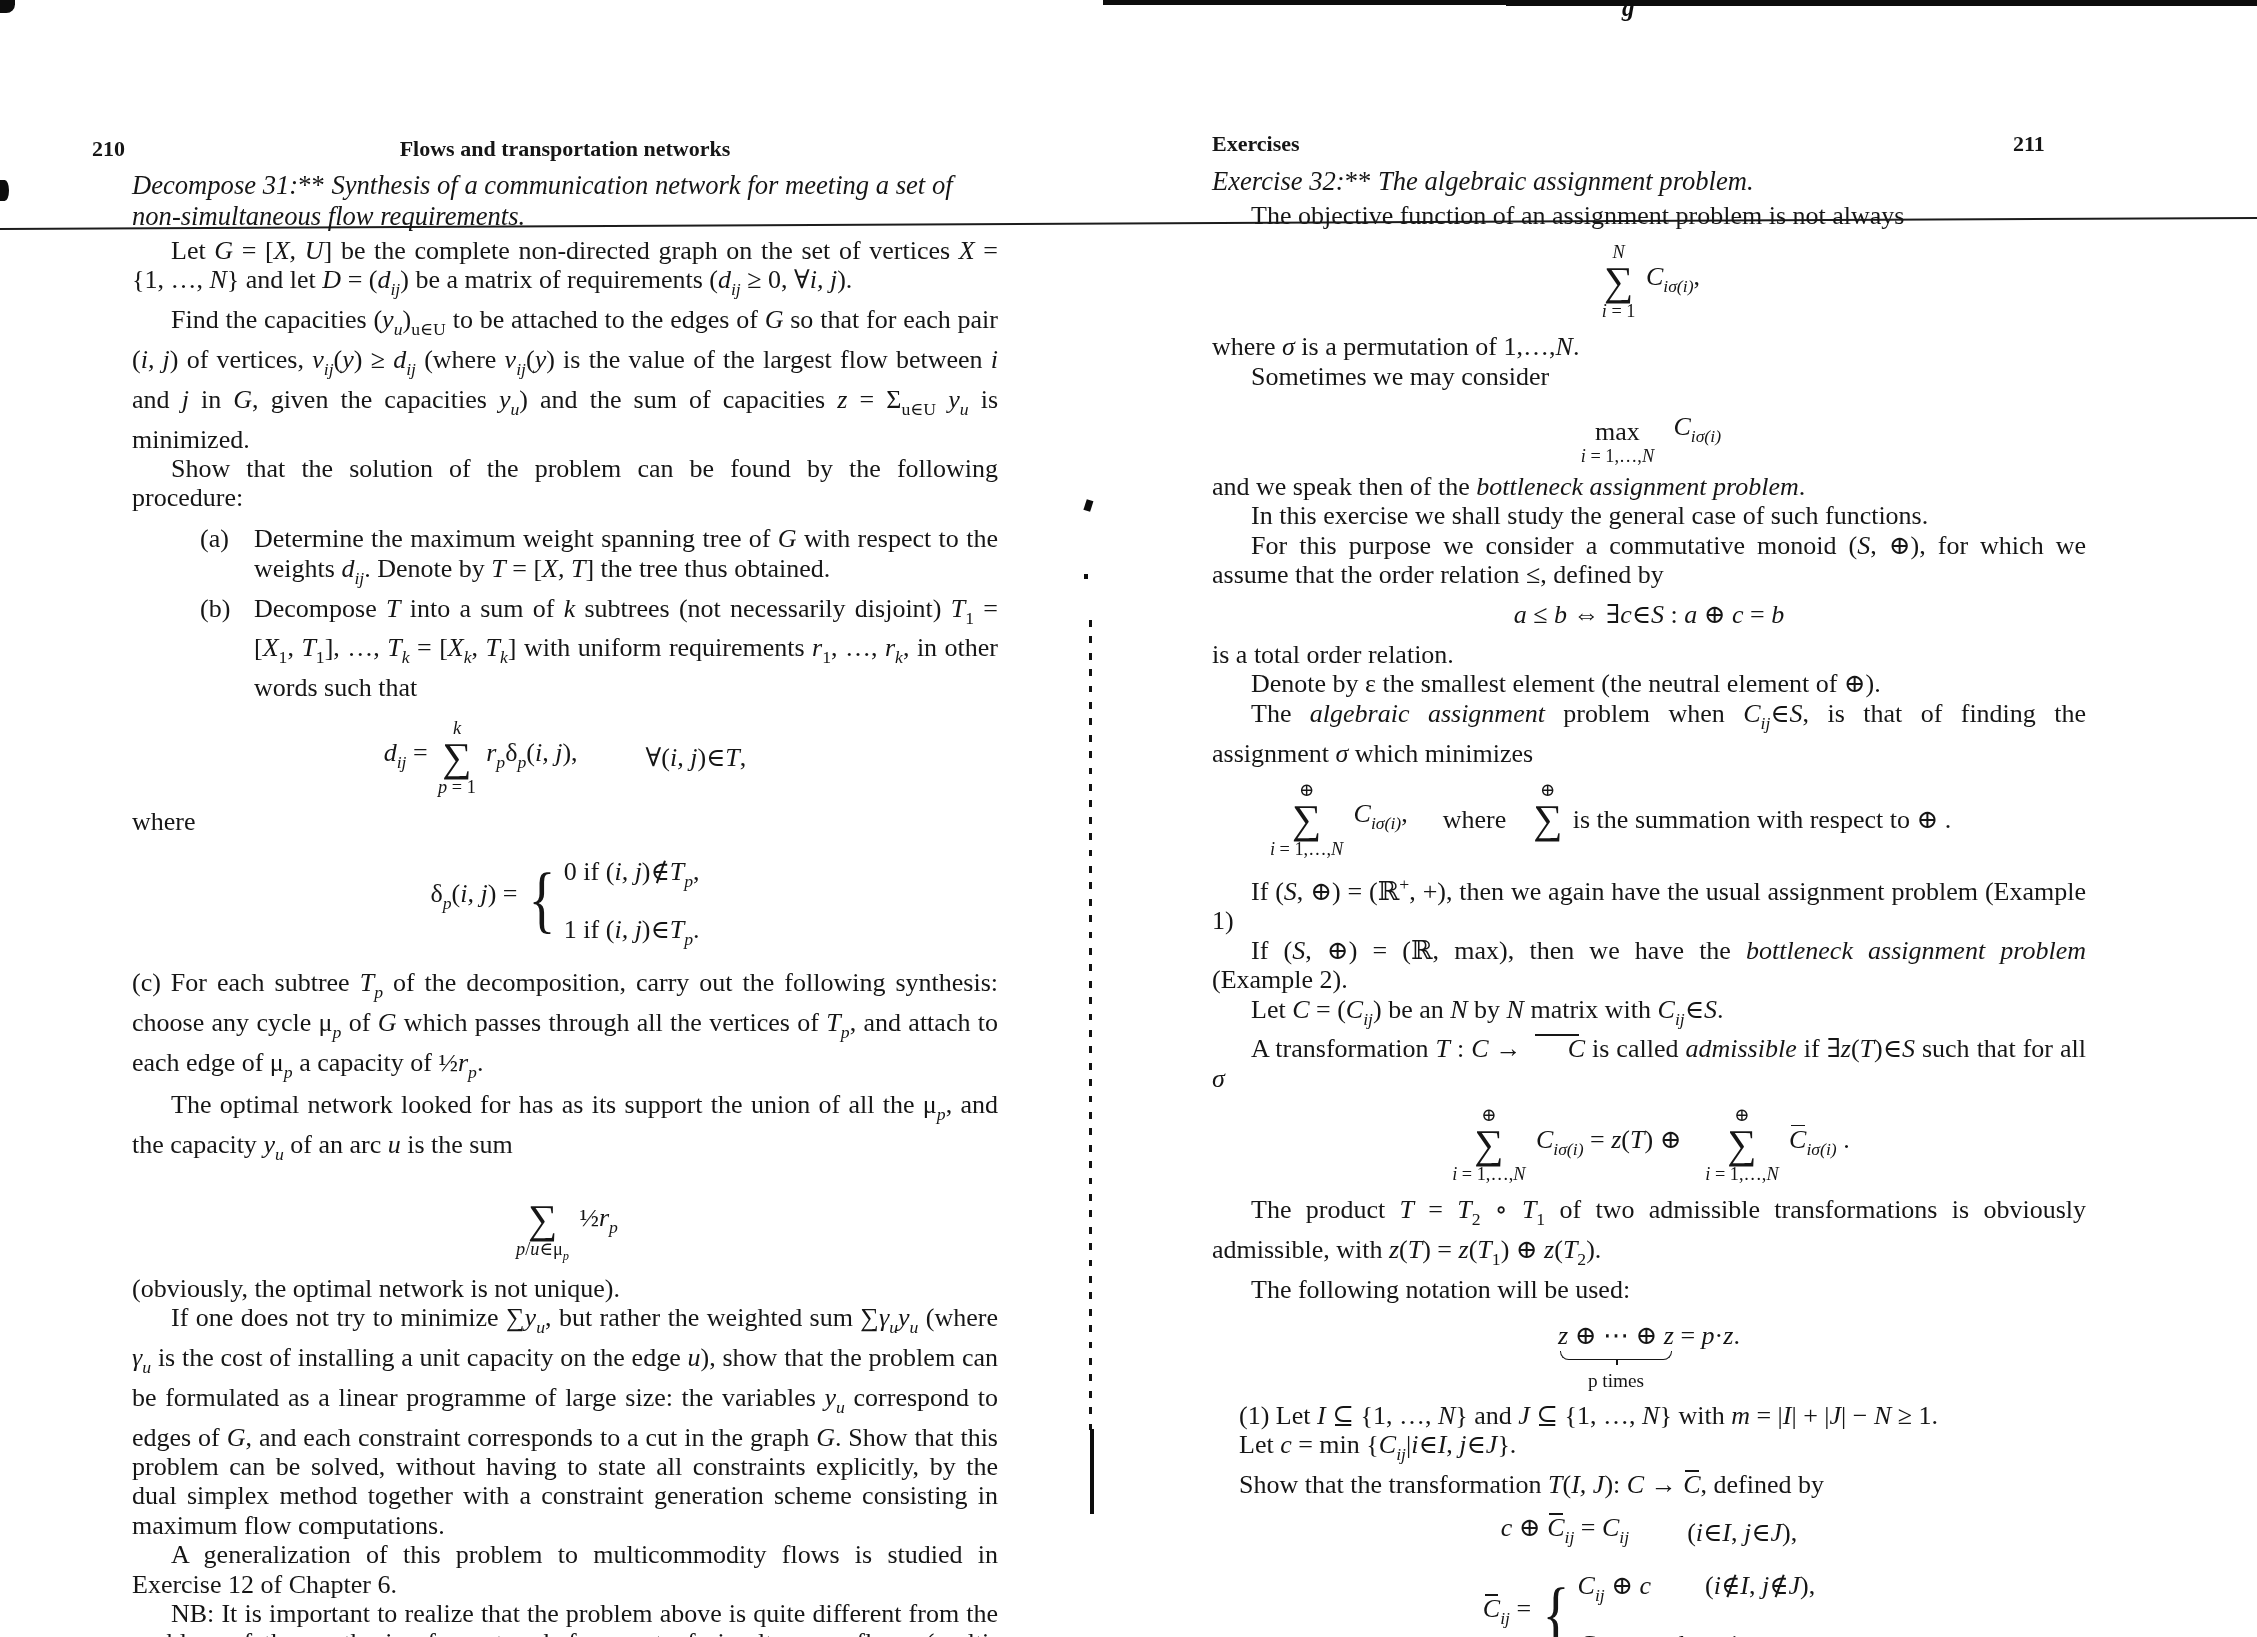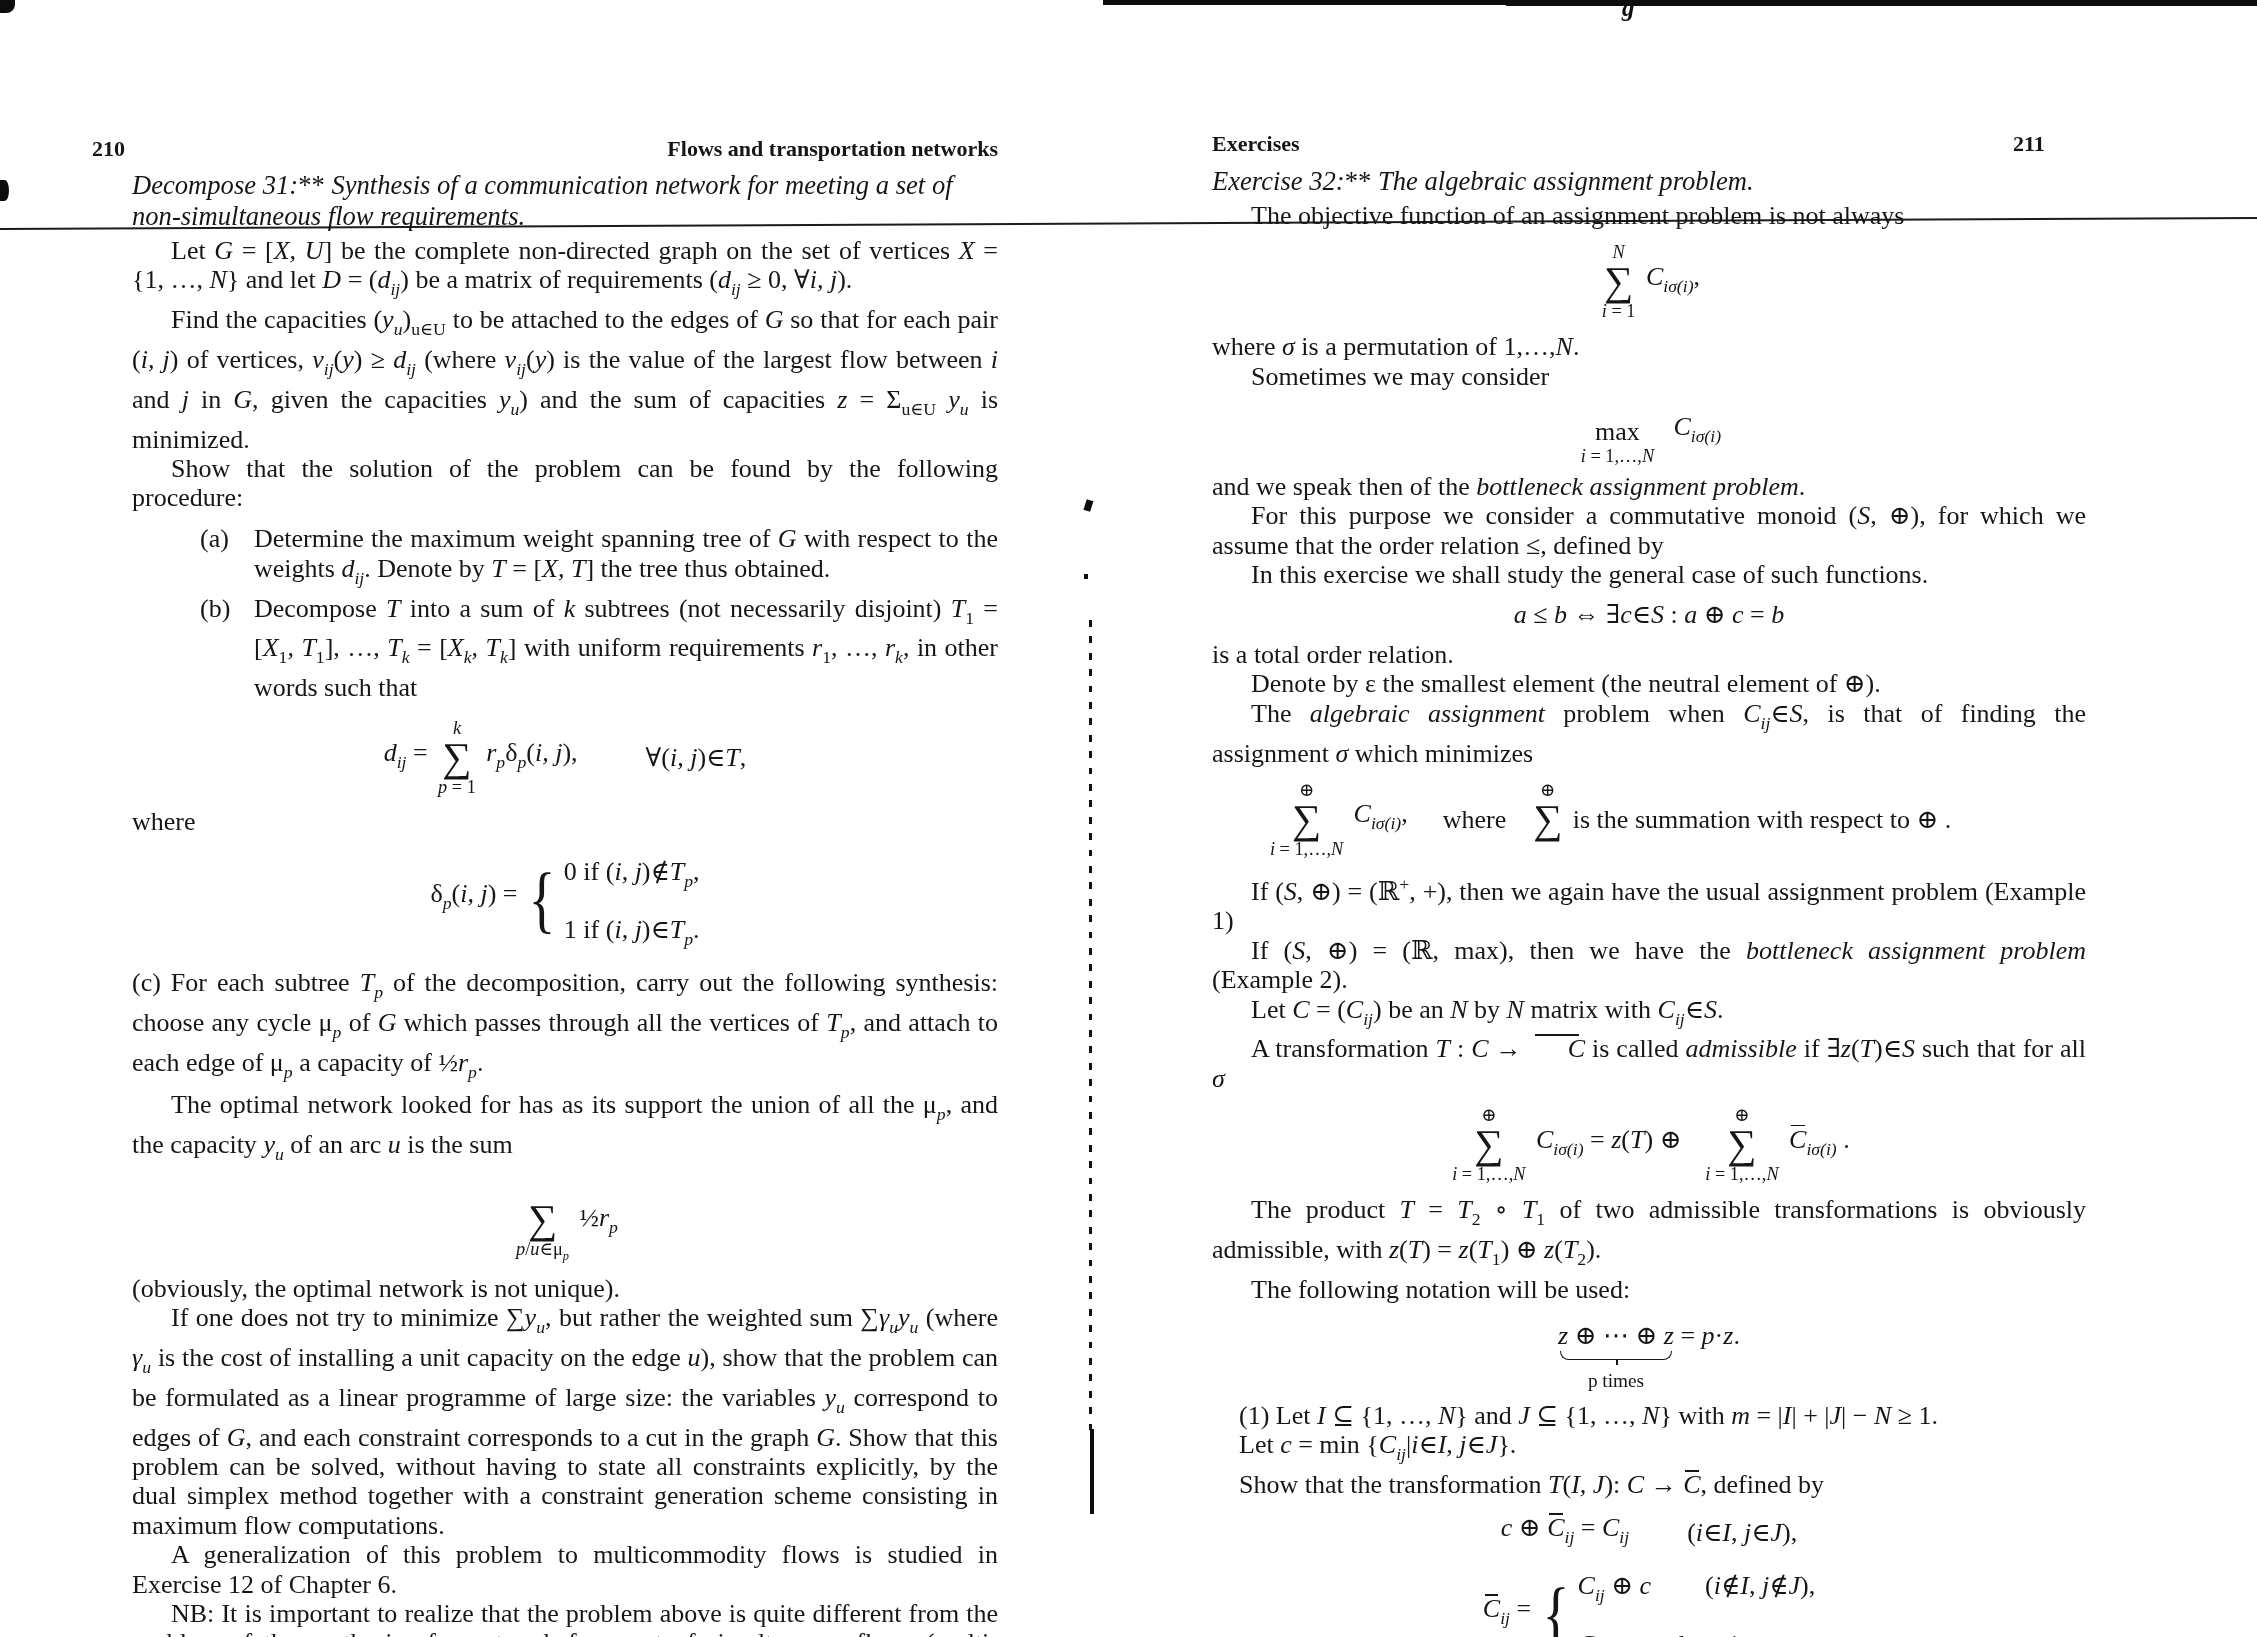--- a/index.html
+++ b/index.html
@@ -62,21 +62,21 @@
   <div class="artifact" id="corner-tl"></div>
   <div class="artifact" id="edge-l"></div>
   <div class="artifact" id="gutter-dashes"></div>
   <div class="artifact" id="gutter-solid"></div>
   <div class="artifact" id="gutter-mark1"></div>
   <div class="artifact" id="gutter-mark2"></div>
   <div id="top-glyph">g</div>
 
   <div>
     <div class="runhead" style="left:92px;top:136px;">210</div>
-    <div class="runhead" style="left:132px;top:136px;width:866px;text-align:right;">Flows and transportation networks</div>
+    <div class="runhead" style="left:132px;top:136px;width:866px;text-align:center;">Flows and transportation networks</div>
 
     <div class="body-col" style="left:132px;top:170px;width:866px;">
       <p class="ex-title"><span class="rs-i">Decompose 31:</span><span>** </span><span class="rs-i">Synthesis of a communication network for meeting a set of non-simultaneous flow requirements.</span></p>
       <p class="para indent"><span>Let </span><span class="rs-i">G</span><span> = [</span><span class="rs-i">X, U</span><span>] be the complete non-directed graph on the set of vertices </span><span class="rs-i">X</span><span> = {1, …, </span><span class="rs-i">N</span><span>} and let </span><span class="rs-i">D</span><span> = (</span><span class="rs-i">d</span><span class="rs-i rs-sub">ij</span><span>) be a matrix of requirements (</span><span class="rs-i">d</span><span class="rs-i rs-sub">ij</span><span> ≥ 0, ∀</span><span class="rs-i">i, j</span><span>).</span></p>
       <p class="para indent"><span>Find the capacities (</span><span class="rs-i">y</span><span class="rs-i rs-sub">u</span><span>)</span><span class="rs-sub">u∈U</span><span> to be attached to the edges of </span><span class="rs-i">G</span><span> so that for each pair (</span><span class="rs-i">i, j</span><span>) of vertices, </span><span class="rs-i">v</span><span class="rs-i rs-sub">ij</span><span>(</span><span class="rs-i">y</span><span>) ≥ </span><span class="rs-i">d</span><span class="rs-i rs-sub">ij</span><span> (where </span><span class="rs-i">v</span><span class="rs-i rs-sub">ij</span><span>(</span><span class="rs-i">y</span><span>) is the value of the largest flow between </span><span class="rs-i">i</span><span> and </span><span class="rs-i">j</span><span> in </span><span class="rs-i">G</span><span>, given the capacities </span><span class="rs-i">y</span><span class="rs-i rs-sub">u</span><span>) and the sum of capacities </span><span class="rs-i">z</span><span> = Σ</span><span class="rs-sub">u∈U</span><span> </span><span class="rs-i">y</span><span class="rs-i rs-sub">u</span><span> is minimized.</span></p>
       <p class="para indent" style="margin-bottom:11.6px;"><span>Show that the solution of the problem can be found by the following procedure:</span></p>
 
       <div class="item">
         <span class="item-label">(a)</span>
         <span class="item-body"><span>Determine the maximum weight spanning tree of </span><span class="rs-i">G</span><span> with respect to the weights </span><span class="rs-i">d</span><span class="rs-i rs-sub">ij</span><span>. Denote by </span><span class="rs-i">T</span><span> = [</span><span class="rs-i">X, T</span><span>] the tree thus obtained.</span></span>
@@ -155,22 +155,22 @@
           <span class="eq-stack">
             <span class="eq-lim"><span> </span></span>
             <span class="eq-mid text">max</span>
             <span class="eq-lim"><span class="rs-i">i</span><span> = 1,…,</span><span class="rs-i">N</span></span>
           </span>
           <span style="display: inline-block; width: 15.4px;"></span>
           <span class="eq-runs"><span class="rs-i">C</span><span class="rs-i rs-sub">iσ(i)</span></span>
         </div>
 
       <p class="para"><span>and we speak then of the </span><span class="rs-i">bottleneck assignment problem</span><span>.</span></p>
+      <p class="para indent"><span>In this exercise we shall study the general case of such functions.</span></p>
       <p class="para indent"><span>For this purpose we consider a commutative monoid (</span><span class="rs-i">S</span><span>, ⊕), for which we assume that the order relation ≤, defined by</span></p>
-      <p class="para indent"><span>In this exercise we shall study the general case of such functions.</span></p>
 
       <div class="eq" style="margin:5.8px 0;">
           <span class="eq-runs"><span class="rs-i">a</span><span> ≤ </span><span class="rs-i">b</span><span> ⇔ ∃</span><span class="rs-i">c</span><span>∈</span><span class="rs-i">S</span><span> : </span><span class="rs-i">a</span><span> ⊕ </span><span class="rs-i">c</span><span> = </span><span class="rs-i">b</span></span>
         </div>
 
       <p class="para"><span>is a total order relation.</span></p>
       <p class="para indent"><span>Denote by ε the smallest element (the neutral element of ⊕).</span></p>
       <p class="para indent"><span>The </span><span class="rs-i">algebraic assignment</span><span> problem when </span><span class="rs-i">C</span><span class="rs-i rs-sub">ij</span><span>∈</span><span class="rs-i">S</span><span>, is that of finding the assignment </span><span class="rs-i">σ</span><span> which minimizes</span></p>
 
       <div class="eq left">

